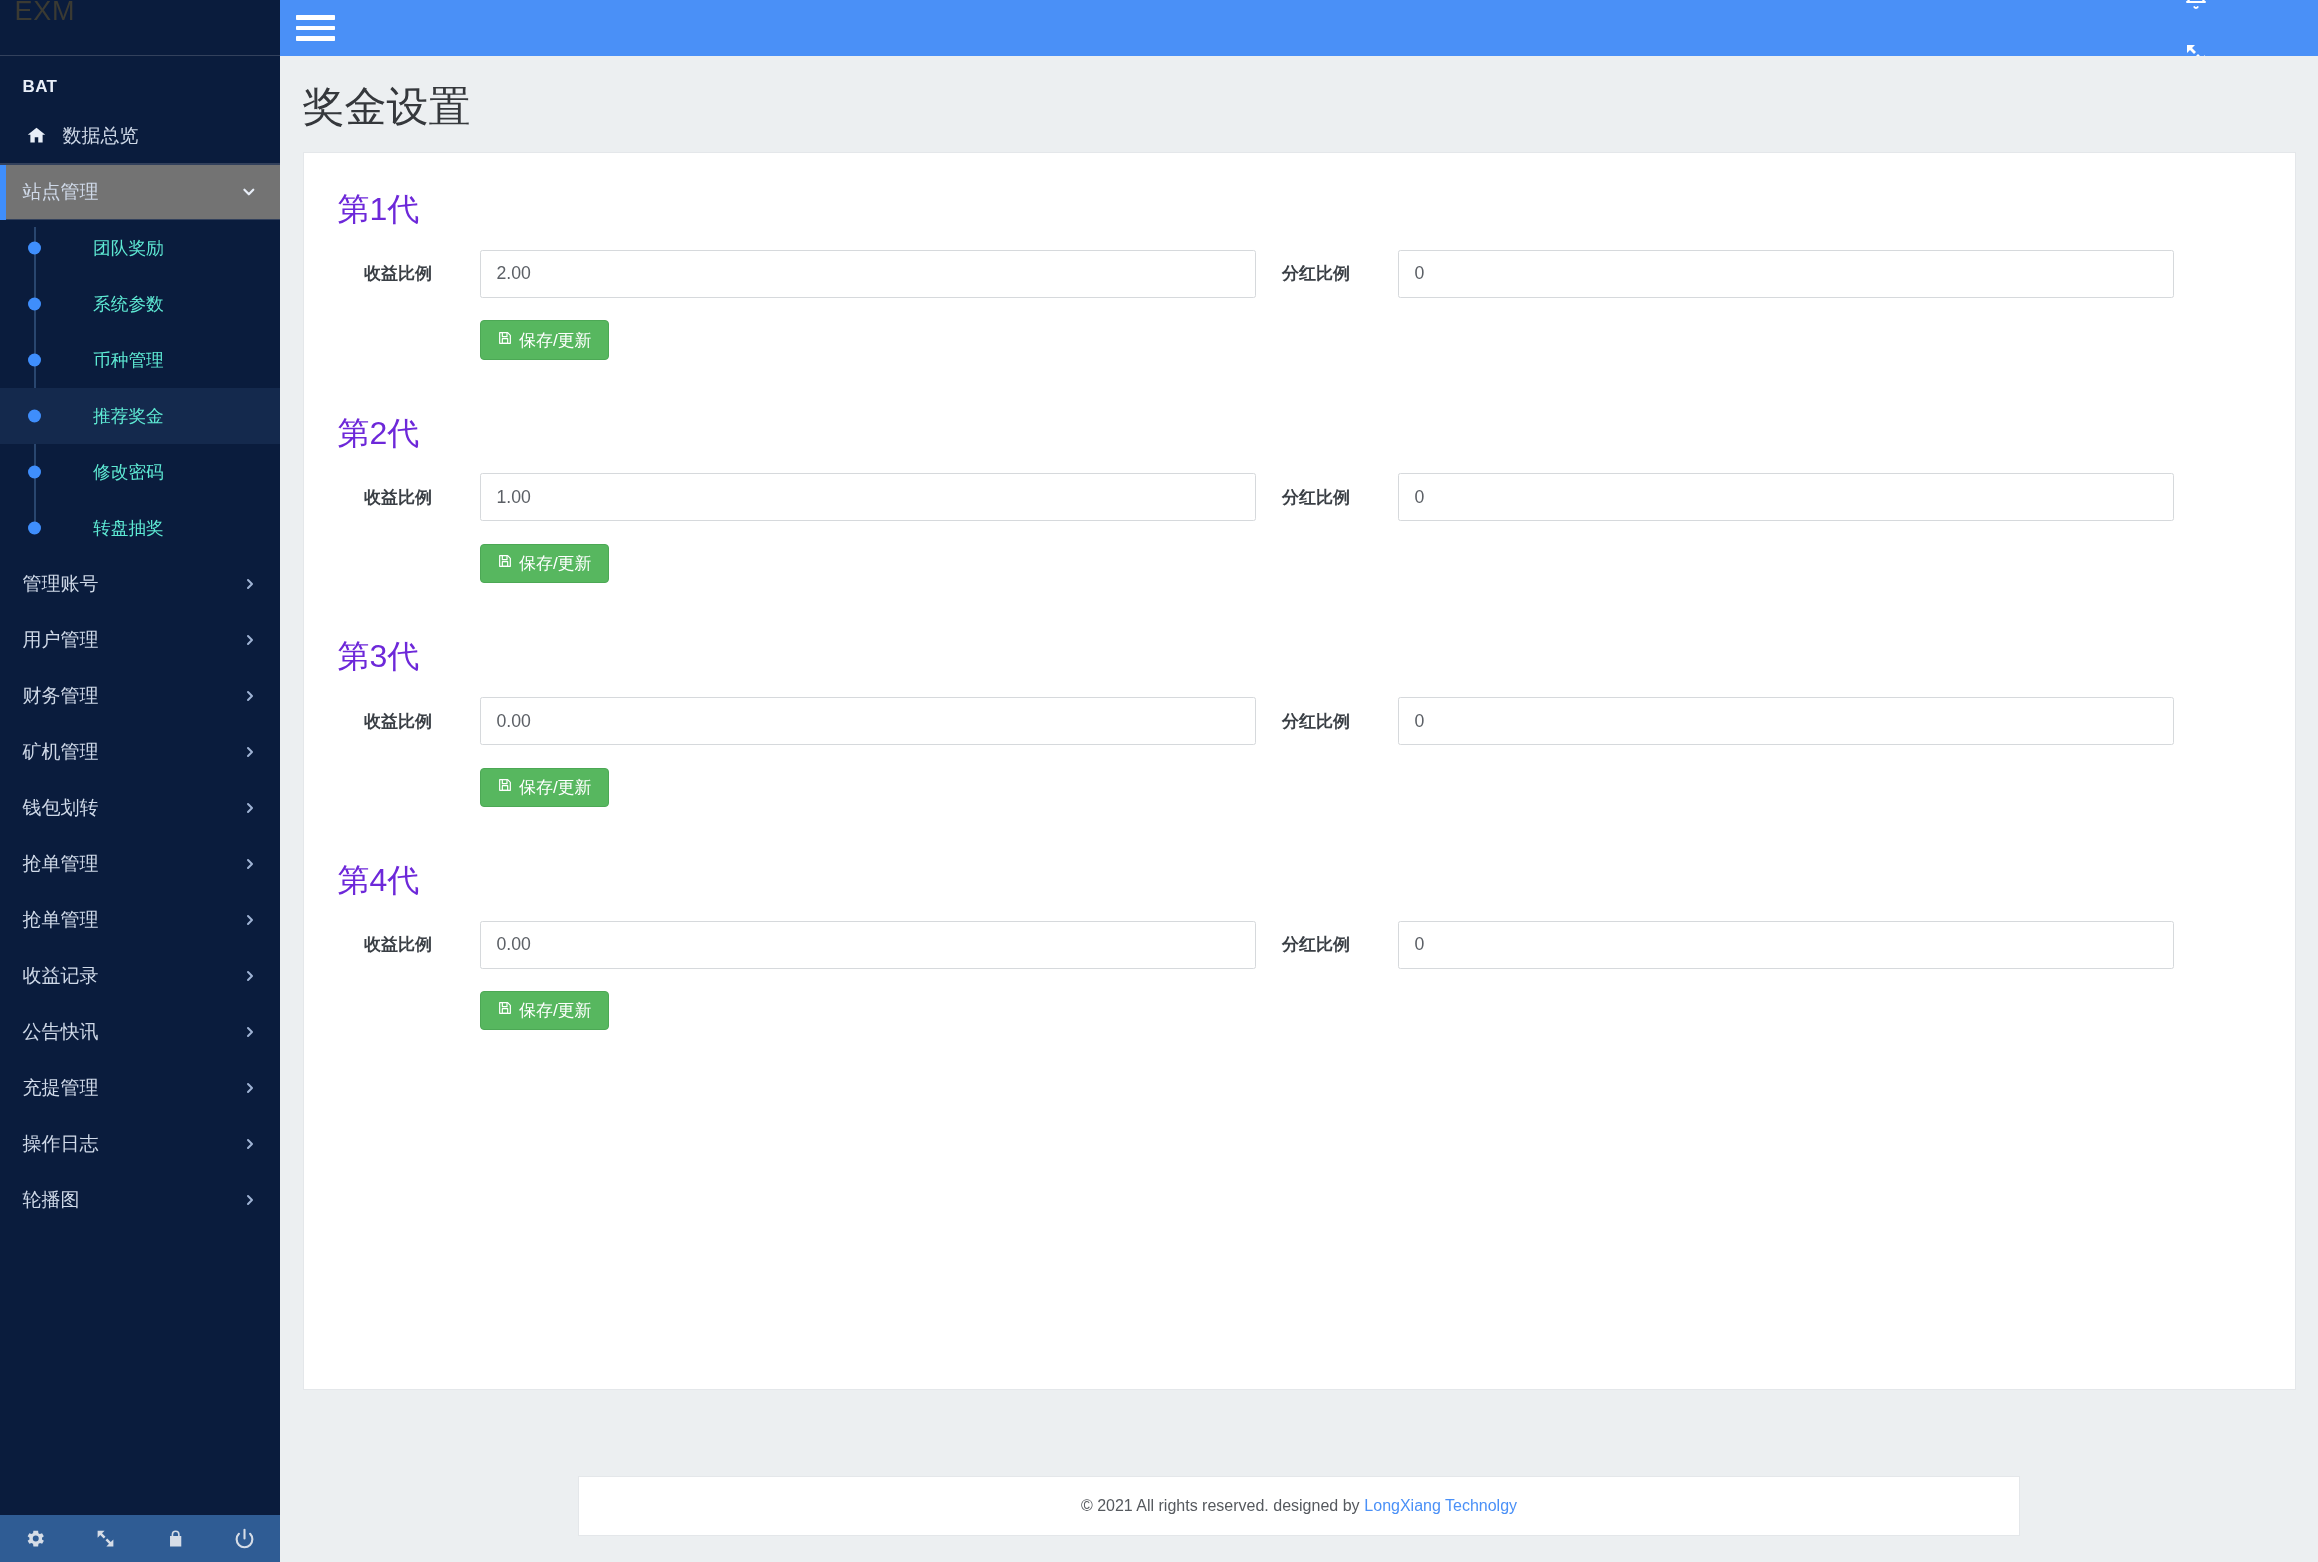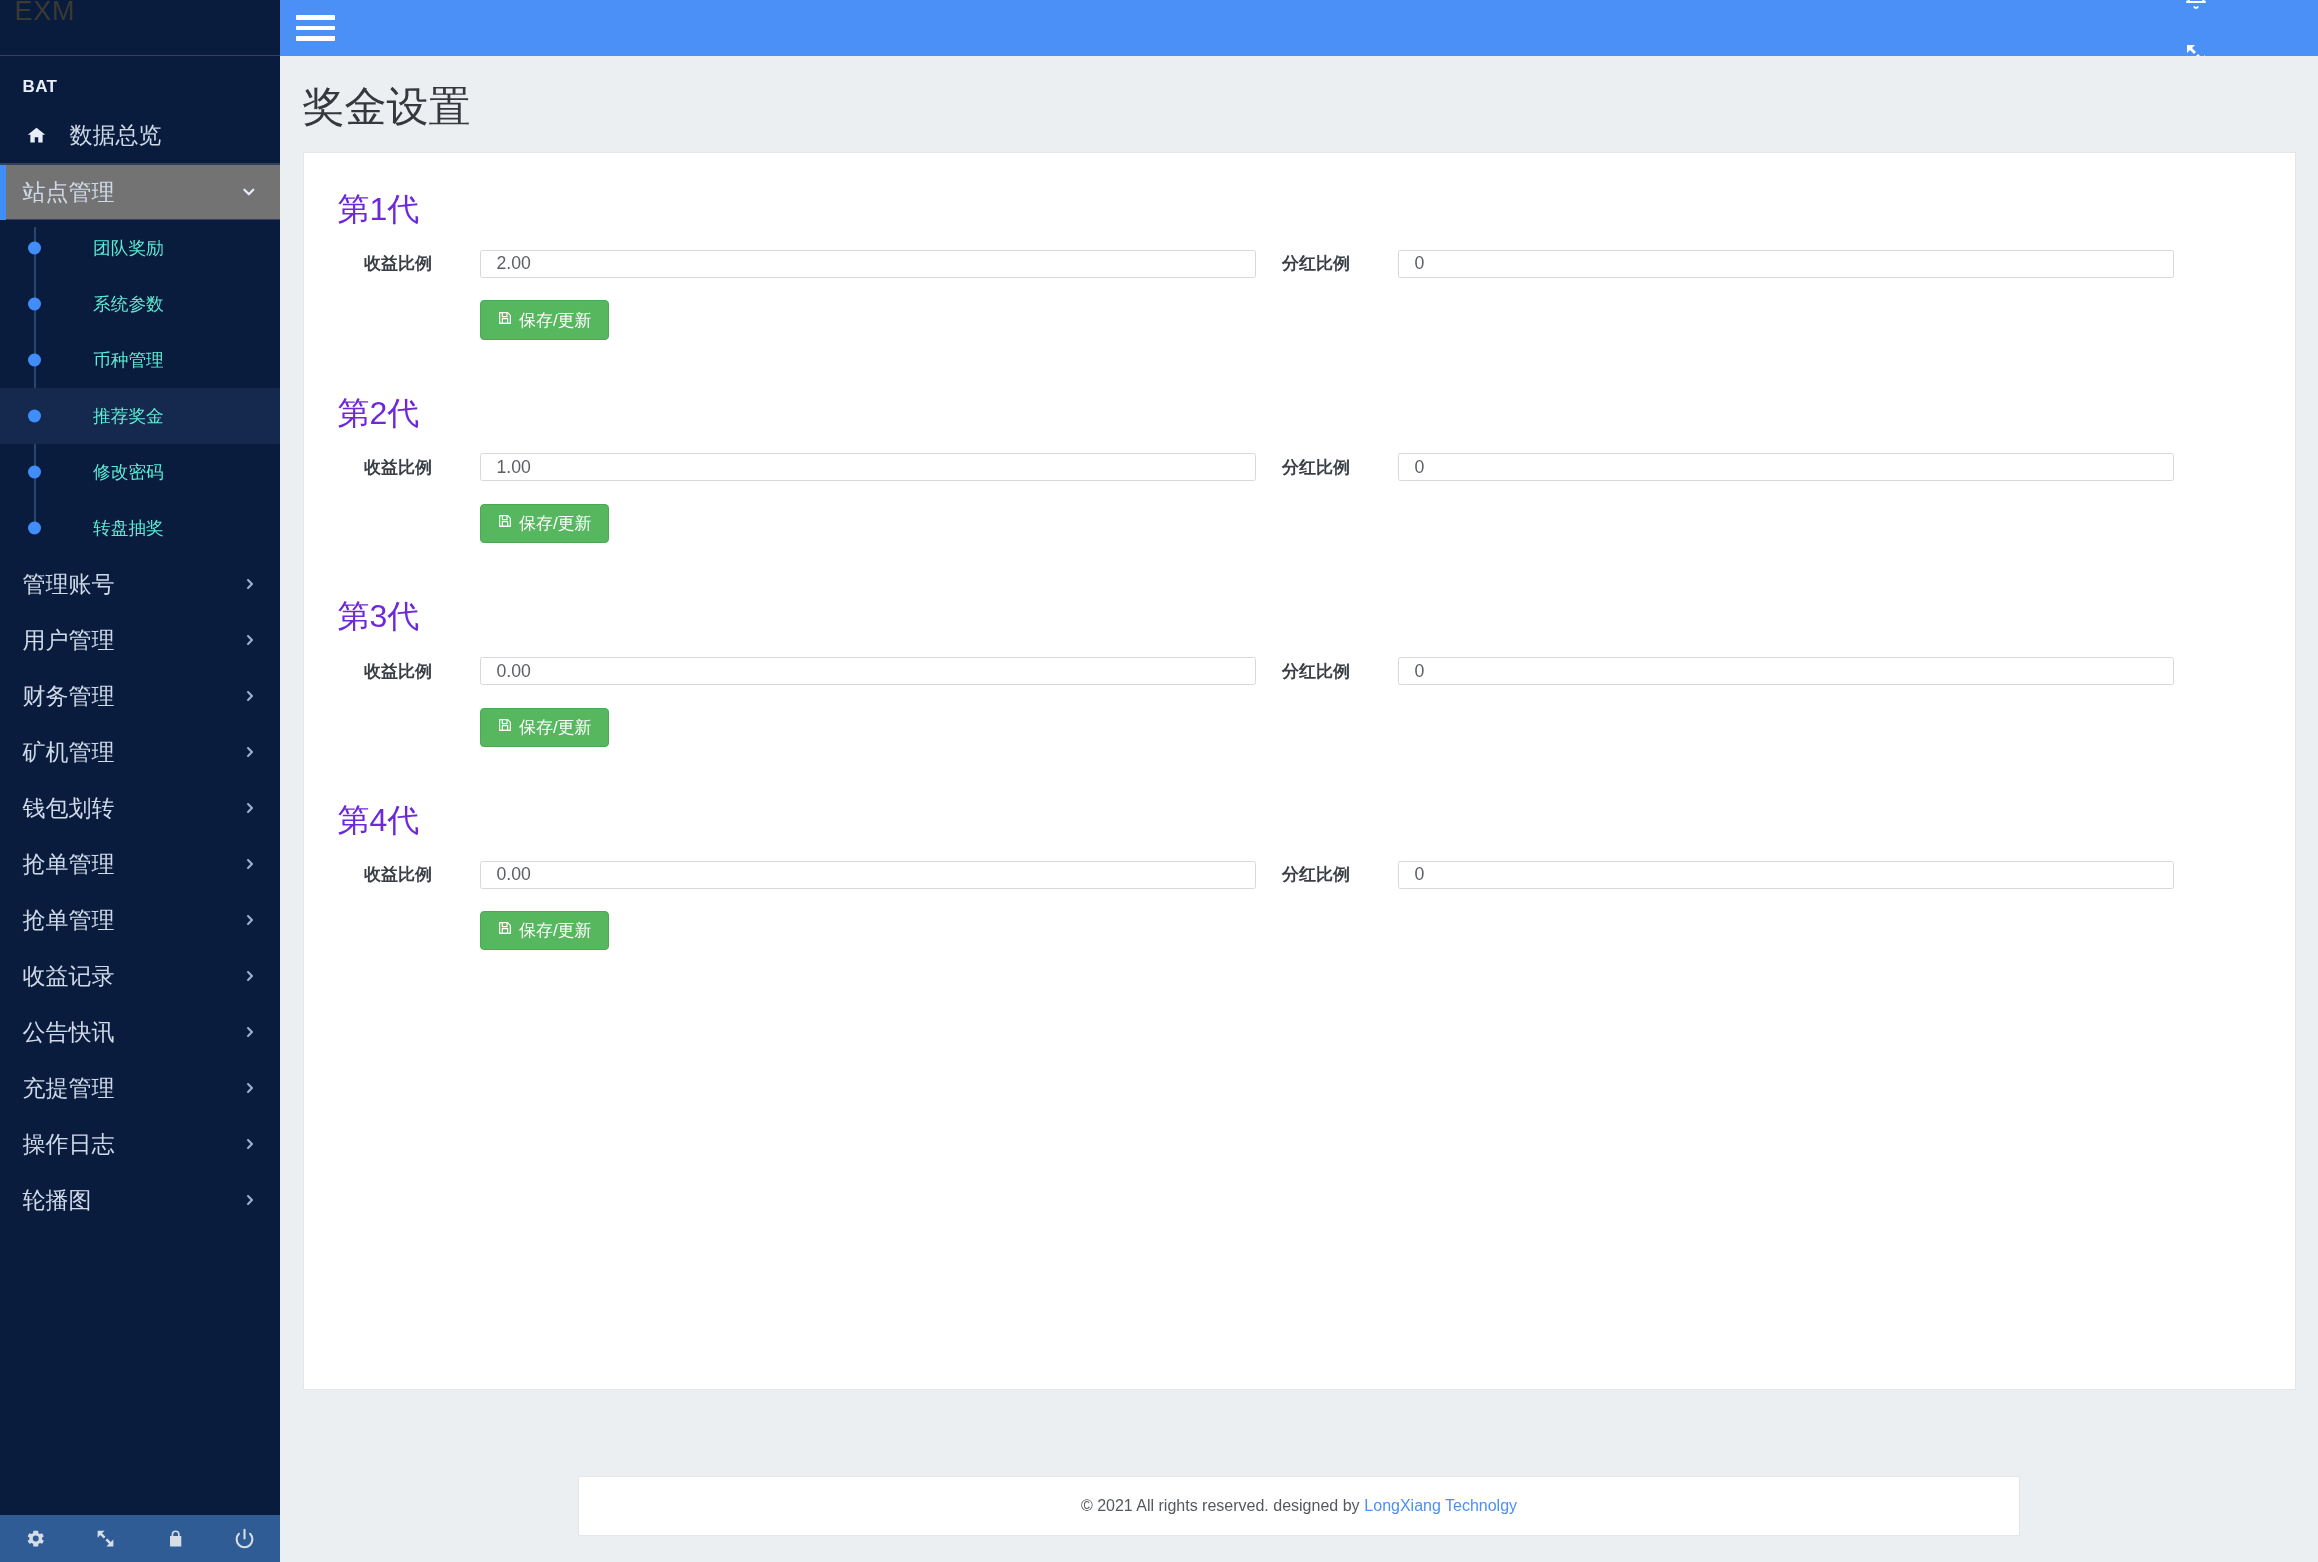--- a/index.html
+++ b/index.html
@@ -39,24 +39,23 @@
     color: #e8eef8;
     letter-spacing: 0.4px;
   }
   .nav { list-style: none; }
   .nav-item {
     position: relative;
     display: flex; align-items: center;
     height: 56px;
     padding: 0 22.5px;
     color: #cfd9e8;
-    font-size: 23px;
+    font-size: 19px;
     cursor: pointer;
     white-space: nowrap;
-    gap: 7px;
   }
   .nav-item .home-ico {
     width: 27px; margin-right: 13px;
     display: inline-flex; align-items: center; justify-content: center;
   }
   .nav-item.has-border-bottom { border-bottom: 0.8px solid #33415c; }
   .nav-item.open {
     background: #737373;
     border-top: 0.8px solid #33415c;
     border-bottom: 0.8px solid #33415c;
@@ -185,21 +184,21 @@
     display: flex; align-items: center;
     width: 918px;
   }
   .field-label {
     width: 142px; text-align: center;
     padding-right: 21px;
     font-size: 17px; font-weight: bold; color: #3a3f45;
     white-space: nowrap;
   }
   .field input {
-    flex: 1; height: 28px;
+    flex: 1; height: 48px;
     border: 0.8px solid #d6d9dc;
     border-radius: 2.4px;
     padding: 0 16px;
     font-size: 17.7px; color: #5c6066;
     outline: none; background: #fff;
     font-family: "Liberation Sans", sans-serif;
   }
   .btn-row { padding-left: 142px; margin-top: 22.5px; }
   .btn-save {
     display: inline-flex; align-items: center; gap: 6.4px;

